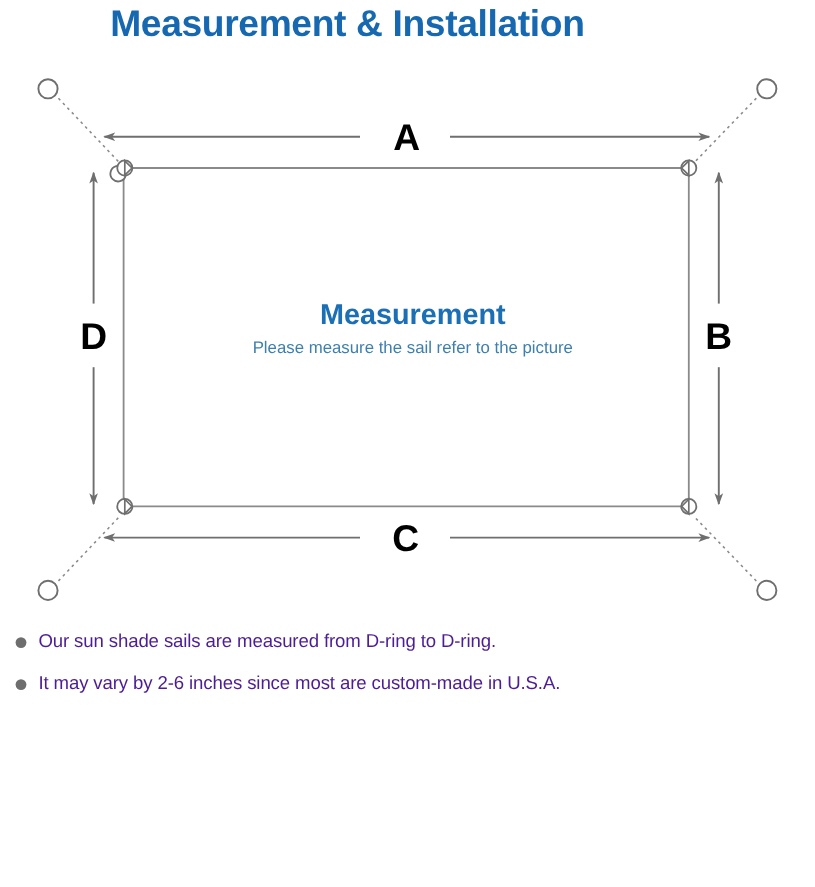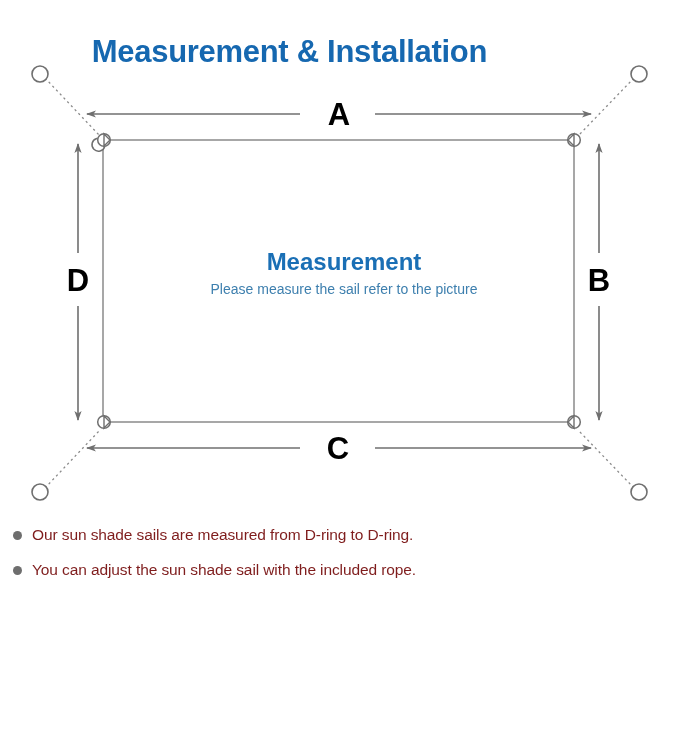--- a/index.html
+++ b/index.html
@@ -23,21 +23,20 @@
     top: 0;
     width: 579px;
     text-align: center;
     font-family: "Liberation Sans", sans-serif;
     font-weight: bold;
     font-size: 31px;
     letter-spacing: -0.3px;
     line-height: 40px;
     color: #1668b0;
     white-space: nowrap;
-    margin-top: 32px;
   }
 
   
   #diagram {
     position: absolute;
     left: 0;
     top: 48px;
     width: 679px;
     height: 470px;
   }
@@ -87,21 +86,21 @@
     border-radius: 50%;
     background: #6e6e6e;
     margin-top: 7px;
     margin-right: 10px;
   }
   .note-text {
     flex: 1 1 auto;
     font-family: "Liberation Sans", sans-serif;
     font-size: 15.5px;
     line-height: 21px;
-    color: #7f1d1d;
+    color: #4c1d95;
     letter-spacing: -0.1px;
   }
 </style>
 </head>
 <body>
 
 <div id="title">Measurement &amp; Installation</div>
 
 <div id="diagram">
 <svg width="679" height="470" viewBox="0 0 679 470" xmlns="http://www.w3.org/2000/svg">
@@ -170,15 +169,15 @@
 </svg>
 </div>
 
 <div id="notes">
   <div class="note-row">
     <span class="note-bullet"></span>
     <span class="note-text">Our sun shade sails are measured from D-ring to D-ring.</span>
   </div>
   <div class="note-row">
     <span class="note-bullet"></span>
-    <span class="note-text">You can adjust the sun shade sail with the included rope.</span>
+    <span class="note-text">It may vary by 2-6 inches since most are custom-made in U.S.A.</span>
   </div>
 </div>
 
 </body></html>

